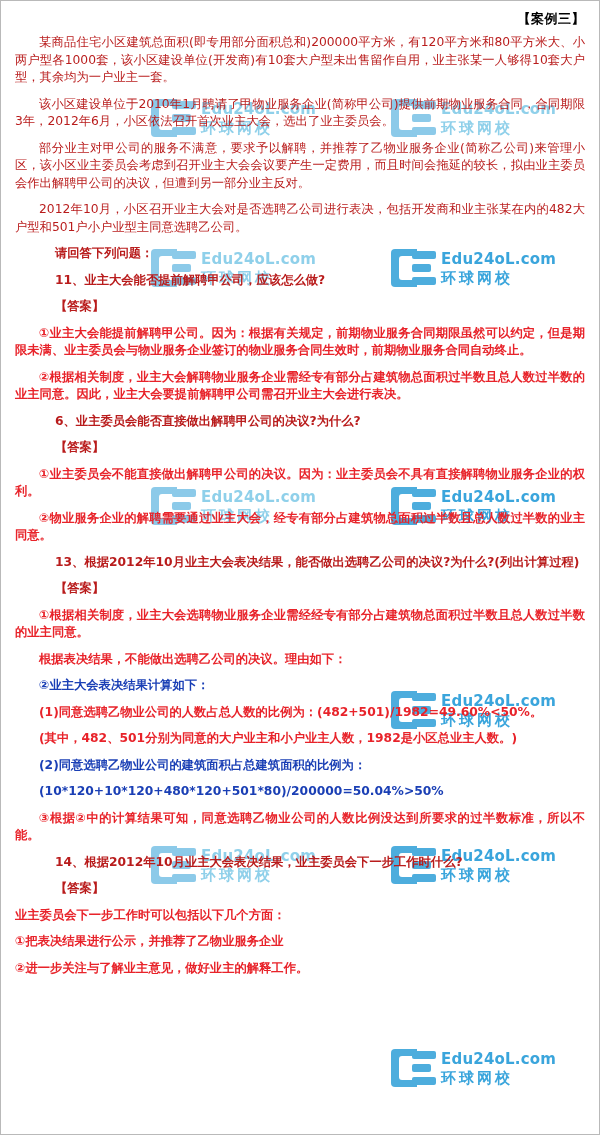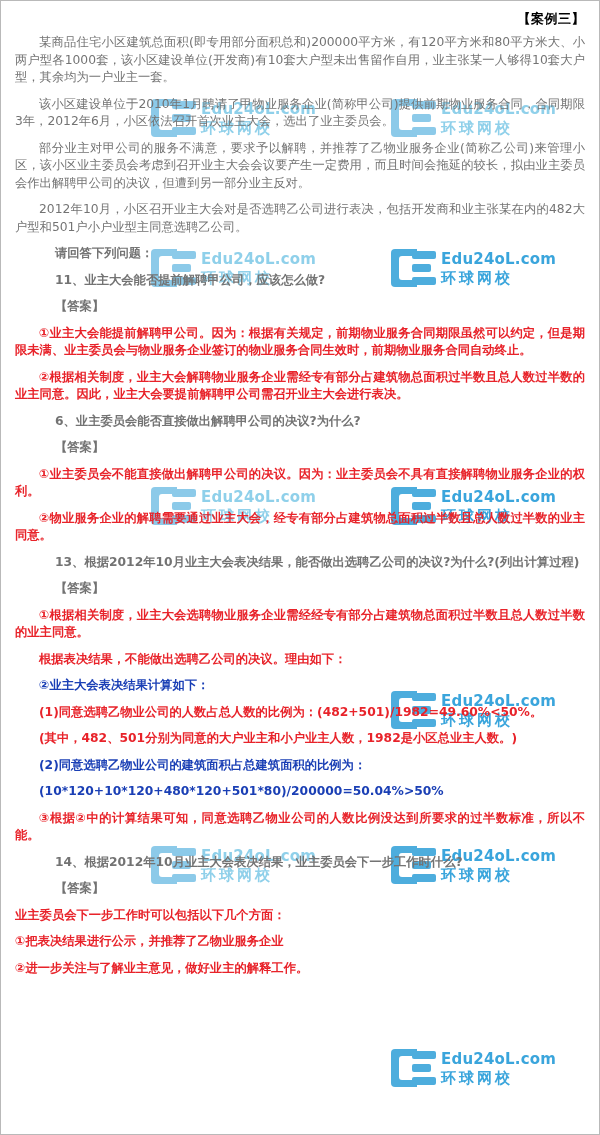--- a/index.html
+++ b/index.html
@@ -33,21 +33,21 @@
     font-weight: bold;
     font-size: 13px;
     color: #000;
     margin: 3px 0 6px 0;
     letter-spacing: 0.5px;
   }
   p.para {
     margin: 0 0 9px 0;
     font-size: 12.3px;
     line-height: 17.5px;
-    color: #737373;
+    color: #b91c1c;
     text-align: justify;
     text-indent: 0;
   }
   p.indent {
     text-indent: 24px;
   }
   p.red {
     color: #e8232a;
     font-weight: bold;
   }

